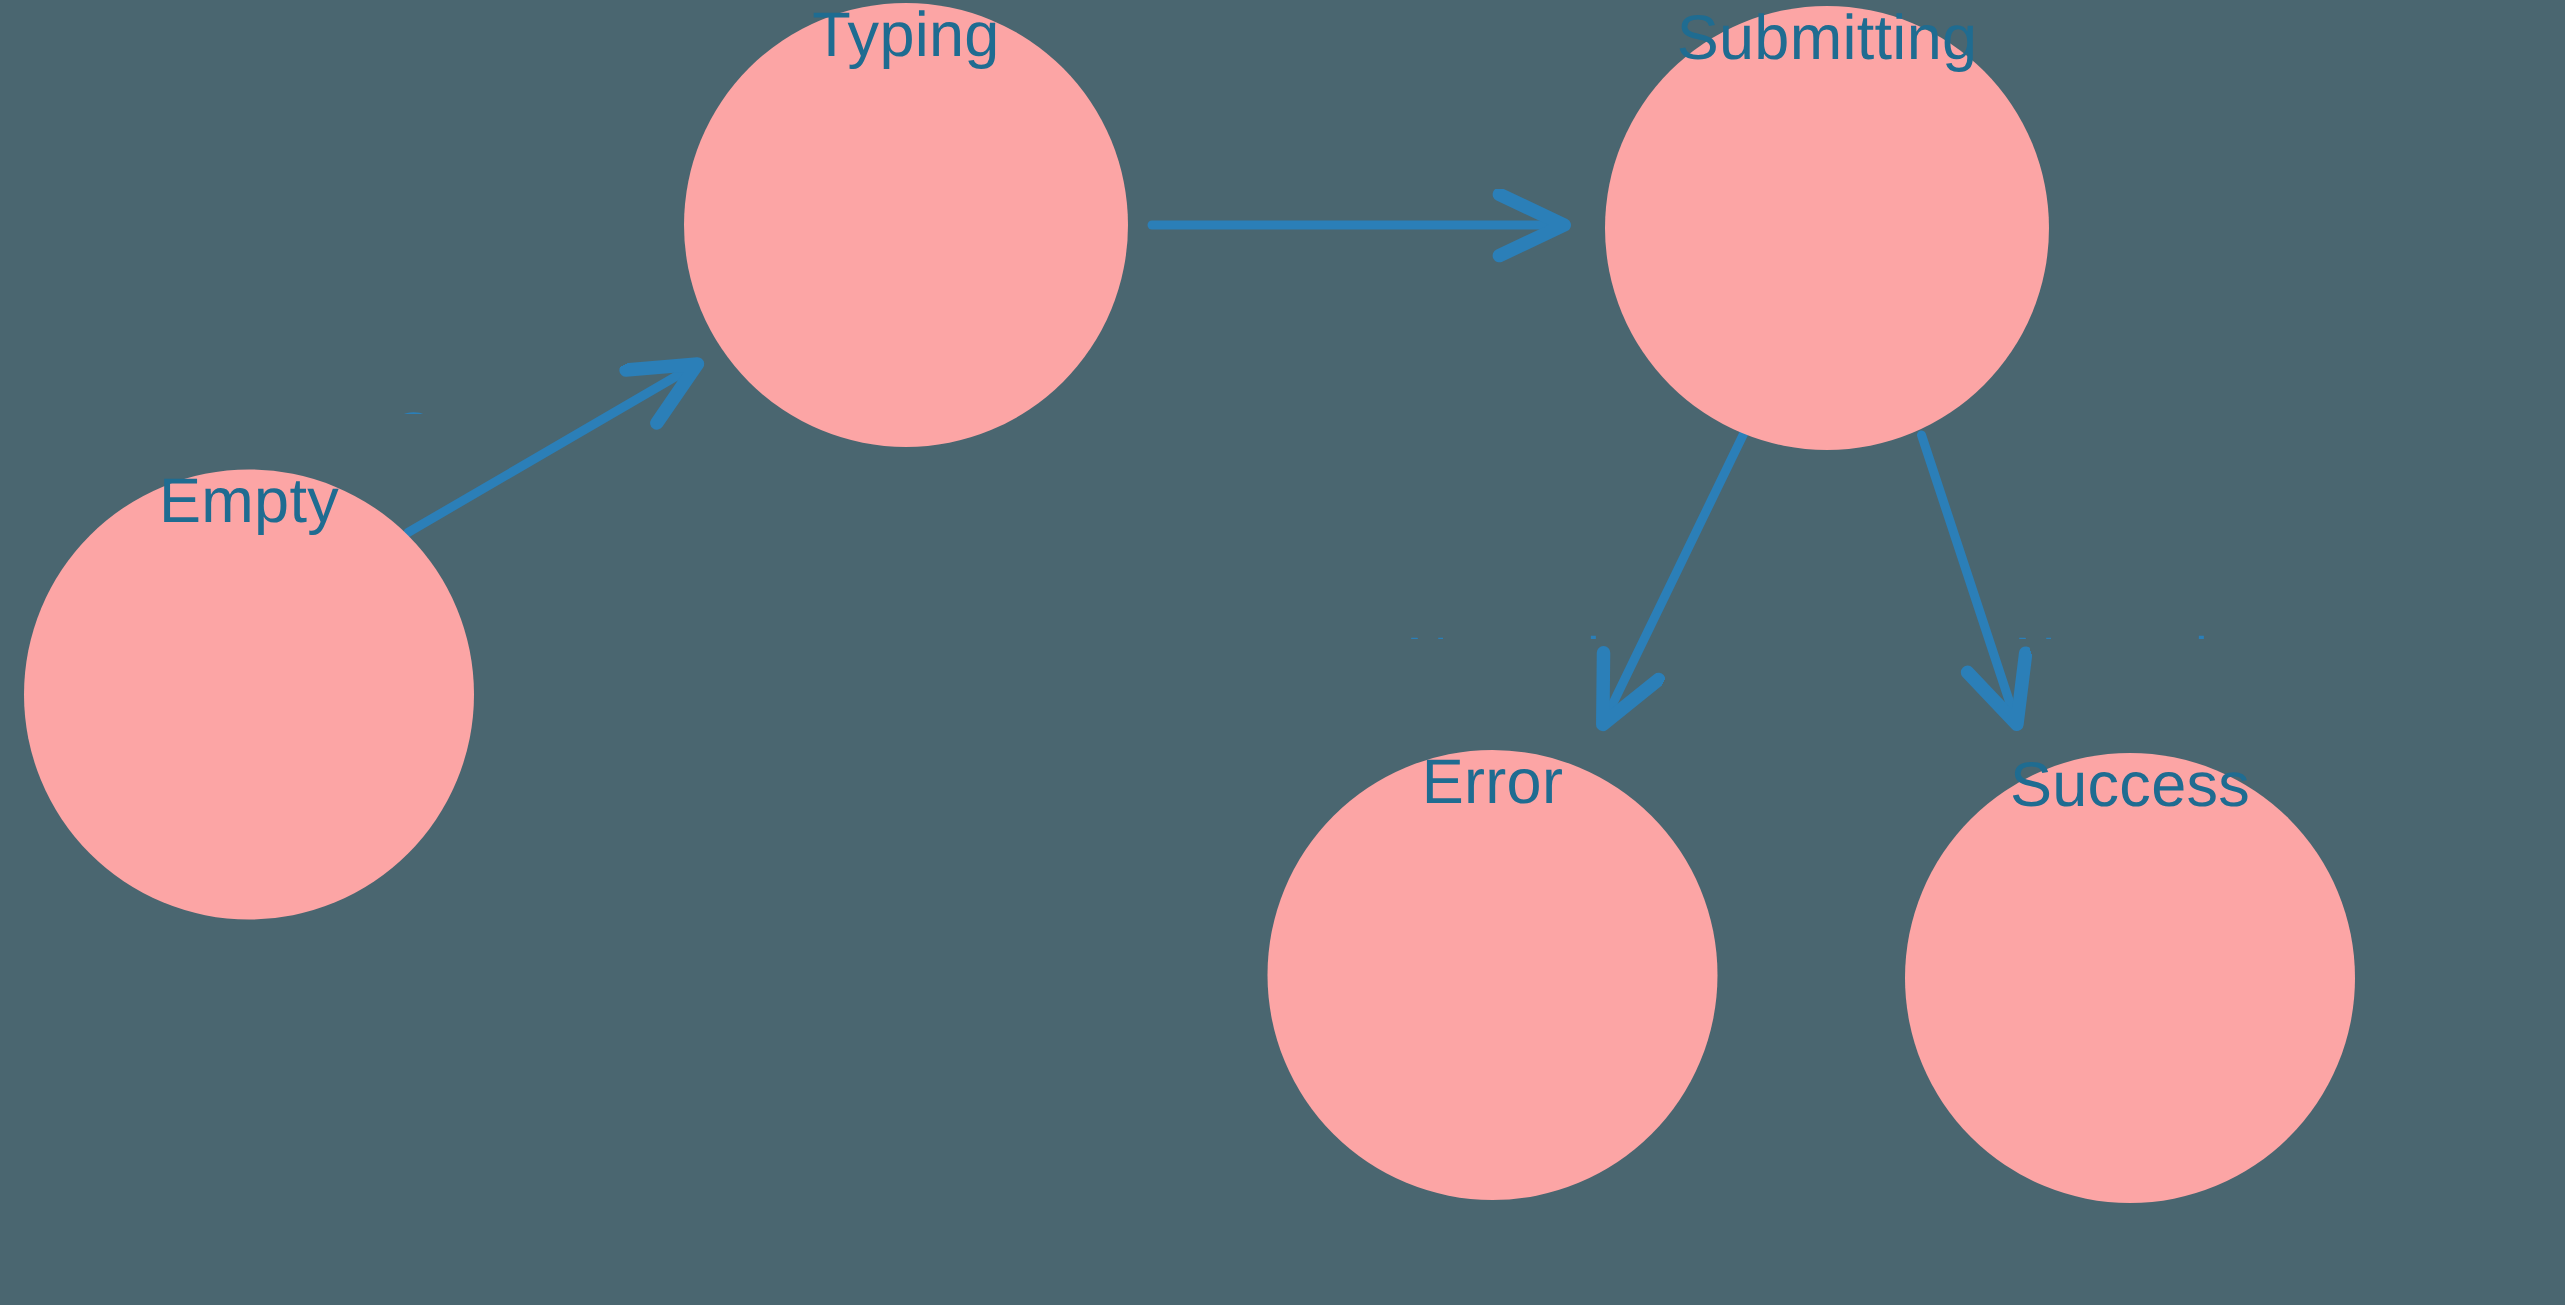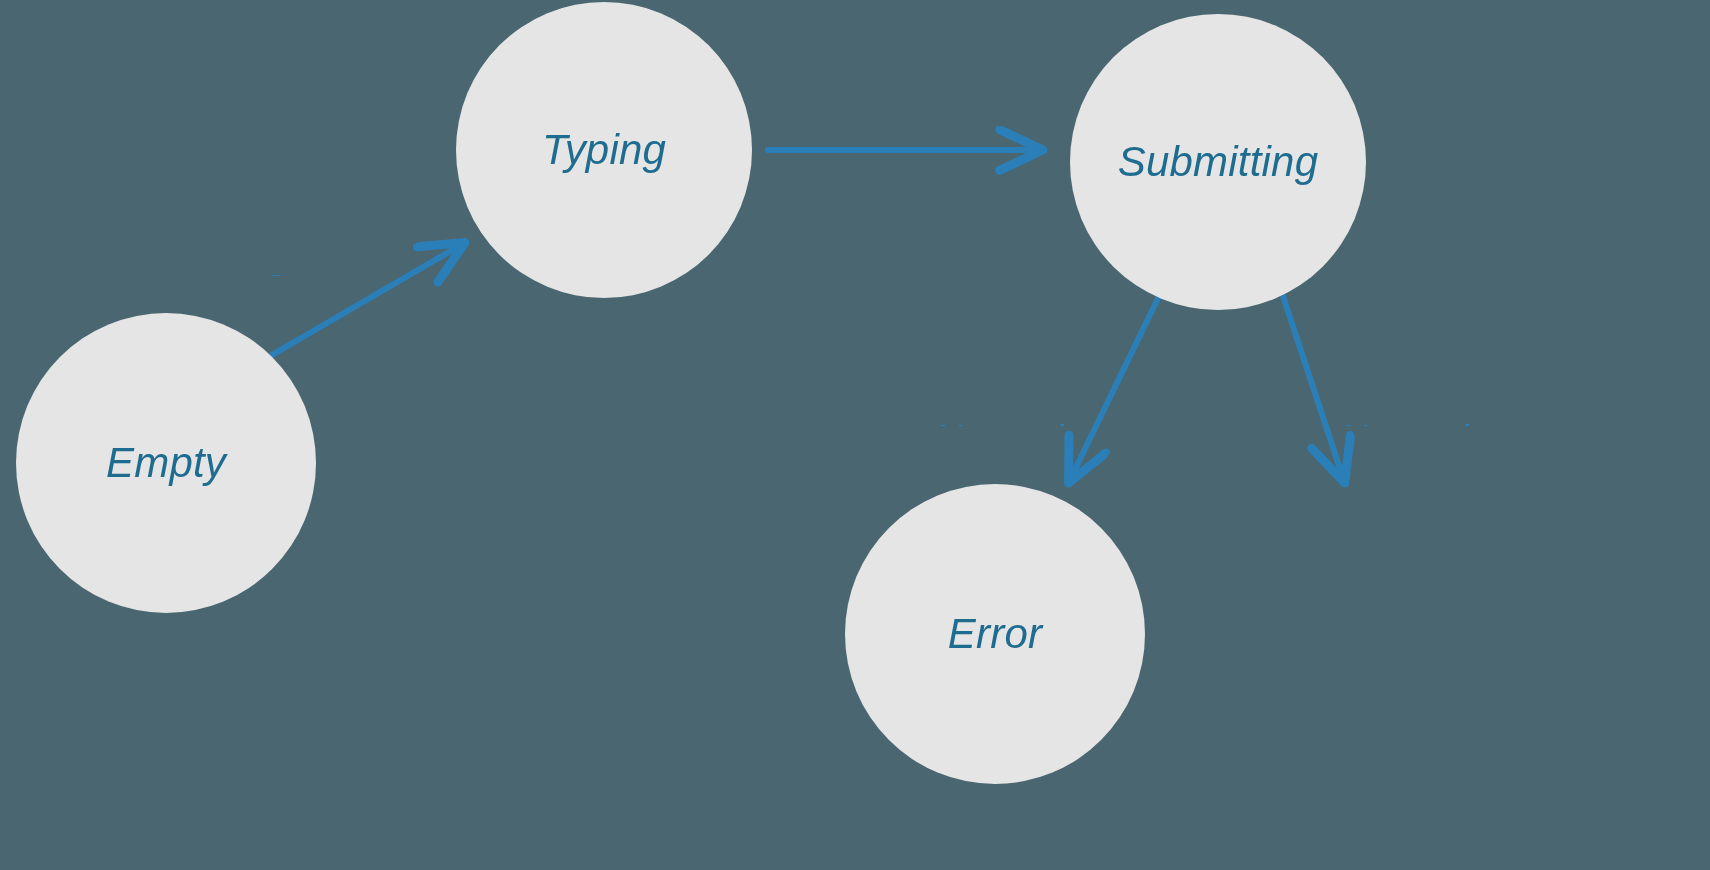--- a/index.html
+++ b/index.html
@@ -24,26 +24,25 @@
     position: absolute;
     left: 0;
     top: 0;
     width: 1710px;
     height: 870px;
     z-index: 1;
   }
   .state-node {
     position: absolute;
     border-radius: 50%;
-    background: #e5e5e5;
+    background: #fca5a5;
     display: flex;
-    align-items: center;
+    align-items: flex-start;
     justify-content: center;
     z-index: 2;
-    font-style: italic;
   }
   .state-label {
     color: #1f6c91;
     font-size: 42px;
     font-weight: 400;
     letter-spacing: 0.2px;
     white-space: nowrap;
     line-height: 1;
   }
   .edge-label {
@@ -91,28 +90,31 @@
   </svg>
 
   <div class="state-node" style="left:16px; top:313px; width:300px; height:300px;">
     <span class="state-label">Empty</span>
   </div>
 
   <div class="state-node" style="left:456px; top:2px; width:296px; height:296px;">
     <span class="state-label">Typing</span>
   </div>
 
-  <div class="state-node" style="left:1070px; top:14px; width:296px; height:296px;">
+  <div class="state-node" style="left:1070px; top:4px; width:296px; height:296px;">
     <span class="state-label">Submitting</span>
   </div>
 
-  <div class="state-node" style="left:845px; top:484px; width:300px; height:300px;">
+  <div class="state-node" style="left:845px; top:500px; width:300px; height:300px;">
     <span class="state-label">Error</span>
   </div>
 
+  <div class="state-node" style="left:1270px; top:502px; width:300px; height:300px;">
+    <span class="state-label">Success</span>
+  </div>
 
   <div class="edge-label align-center" style="left:228px; top:168px; width:150px; height:108px;">
     <div>Start</div>
     
   </div>
 
   <div class="edge-label align-center" style="left:796px; top:58px; width:228px; height:52px;">
     
   </div>
 

